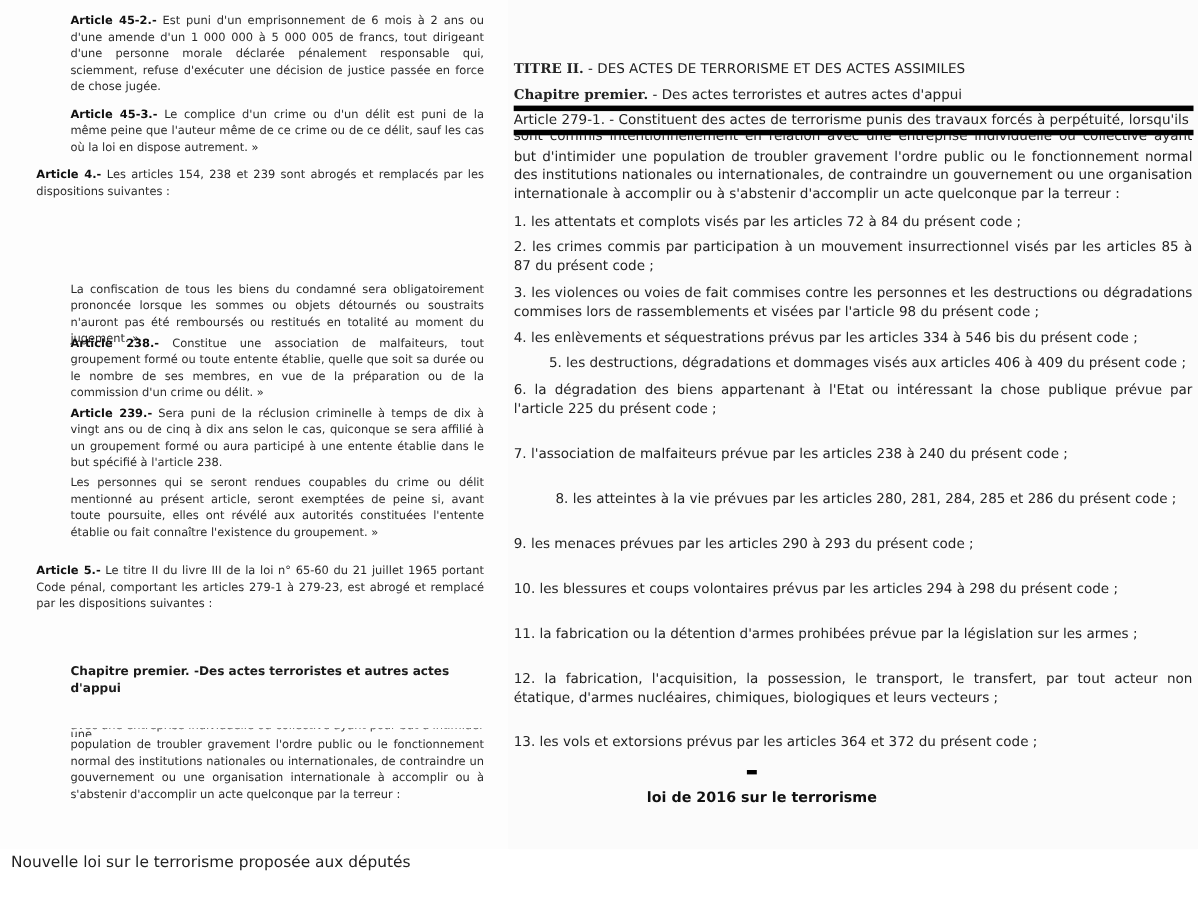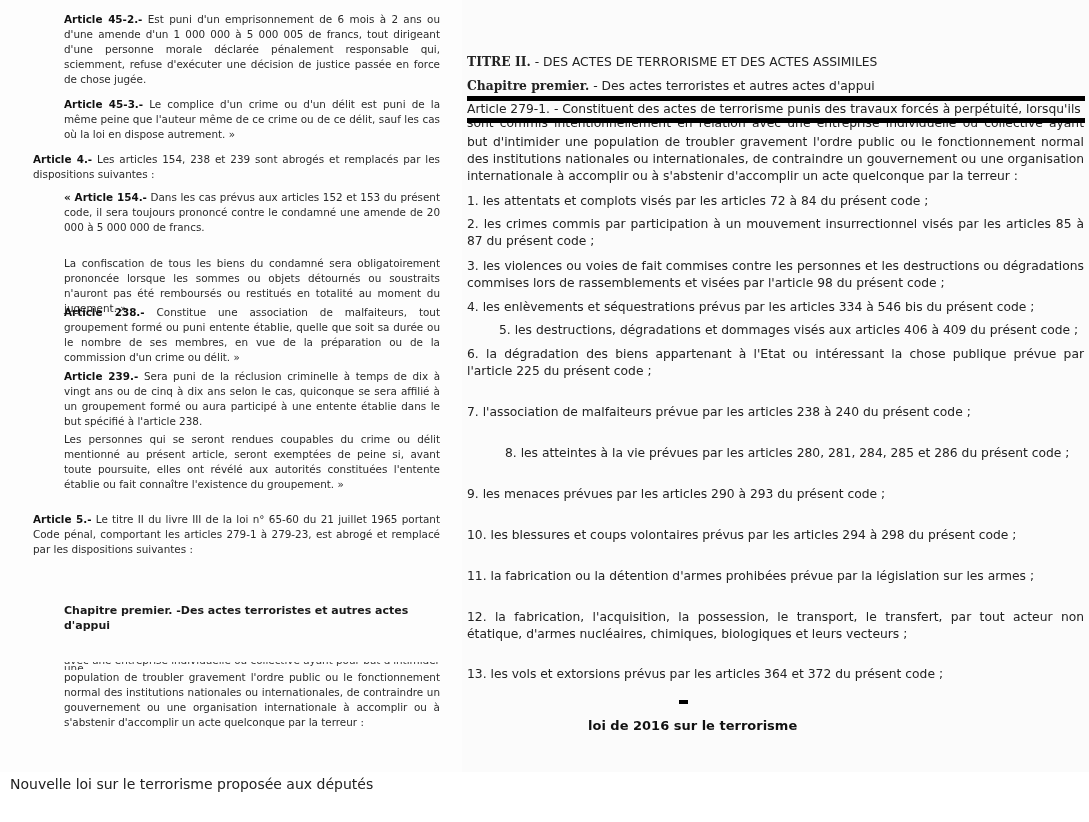--- a/index.html
+++ b/index.html
@@ -27,25 +27,24 @@
 </head>
 <body>
 
 <div class="left">
   <div class="lp" style="left:64px; top:12px; width:376px;"><b>Article 45-2.-</b><span> Est puni d'un emprisonnement de 6 mois à 2 ans ou d'une amende d'un 1 000 000 à 5 000 005 de francs, tout dirigeant d'une personne morale déclarée pénalement responsable qui, sciemment, refuse d'exécuter une décision de justice passée en force de chose jugée.</span></div>
 
   <div class="lp" style="left:64px; top:97px; width:376px;"><b>Article 45-3.-</b><span> Le complice d'un crime ou d'un délit est puni de la même peine que l'auteur même de ce crime ou de ce délit, sauf les cas où la loi en dispose autrement. »</span></div>
 
   <div class="lp" style="left:33px; top:152px; width:407px;"><b>Article 4.-</b><span> Les articles 154, 238 et 239 sont abrogés et remplacés par les dispositions suivantes :</span></div>
 
-  <div class="lp" style="left:64px; top:190px; width:376px;"><b>« Article 154.-</b><span> Dans les cas prévus aux articles 152 et 153 du présent code, il sera toujours prononcé contre le condamné une amende de 20 000 à 5 000 000 de francs.</span></div>
 
   <div class="lp" style="left:64px; top:256px; width:376px;">La confiscation de tous les biens du condamné sera obligatoirement prononcée lorsque les sommes ou objets détournés ou soustraits n'auront pas été remboursés ou restitués en totalité au moment du jugement. »</div>
 
-  <div class="lp" style="left:64px; top:305px; width:376px;"><b>Article 238.-</b><span> Constitue une association de malfaiteurs, tout groupement formé ou puni entente établie, quelle que soit sa durée ou le nombre de ses membres, en vue de la préparation ou de la commission d'un crime ou délit. »</span></div>
+  <div class="lp" style="left:64px; top:305px; width:376px;"><b>Article 238.-</b><span> Constitue une association de malfaiteurs, tout groupement formé ou toute entente établie, quelle que soit sa durée ou le nombre de ses membres, en vue de la préparation ou de la commission d'un crime ou délit. »</span></div>
 
   <div class="lp" style="left:64px; top:369px; width:376px;"><b>Article 239.-</b><span> Sera puni de la réclusion criminelle à temps de dix à vingt ans ou de cinq à dix ans selon le cas, quiconque se sera affilié à un groupement formé ou aura participé à une entente établie dans le but spécifié à l'article 238.</span></div>
 
   <div class="lp" style="left:64px; top:432px; width:376px;">Les personnes qui se seront rendues coupables du crime ou délit mentionné au présent article, seront exemptées de peine si, avant toute poursuite, elles ont révélé aux autorités constituées l'entente établie ou fait connaître l'existence du groupement. »</div>
 
   <div class="lp" style="left:33px; top:512px; width:407px;"><b>Article 5.-</b><span> Le titre II du livre III de la loi n° 65-60 du 21 juillet 1965 portant Code pénal, comportant les articles 279-1 à 279-23, est abrogé et remplacé par les dispositions suivantes :</span></div>
 
 
   <div class="lt" style="left:64px; top:603px; width:376px; font-size:11px;">Chapitre premier. -Des actes terroristes et autres actes d'appui</div>
 

